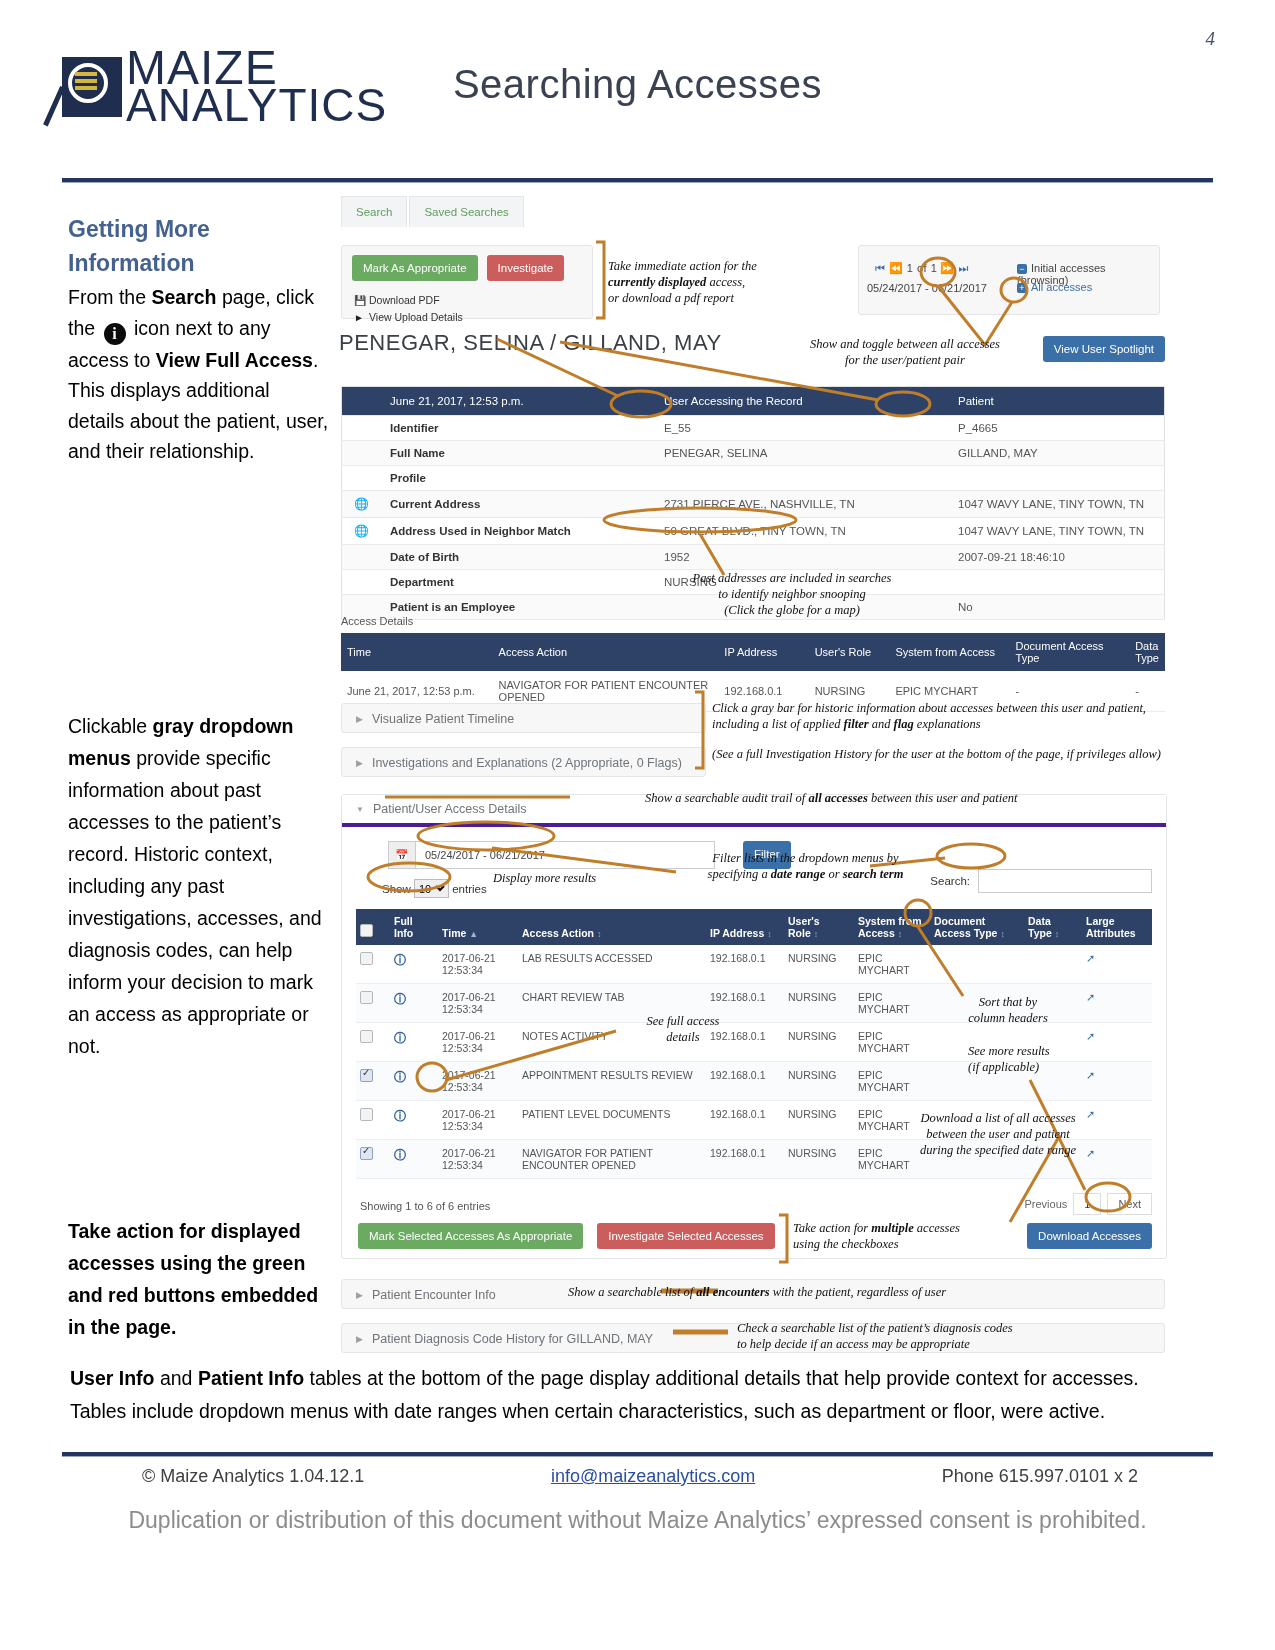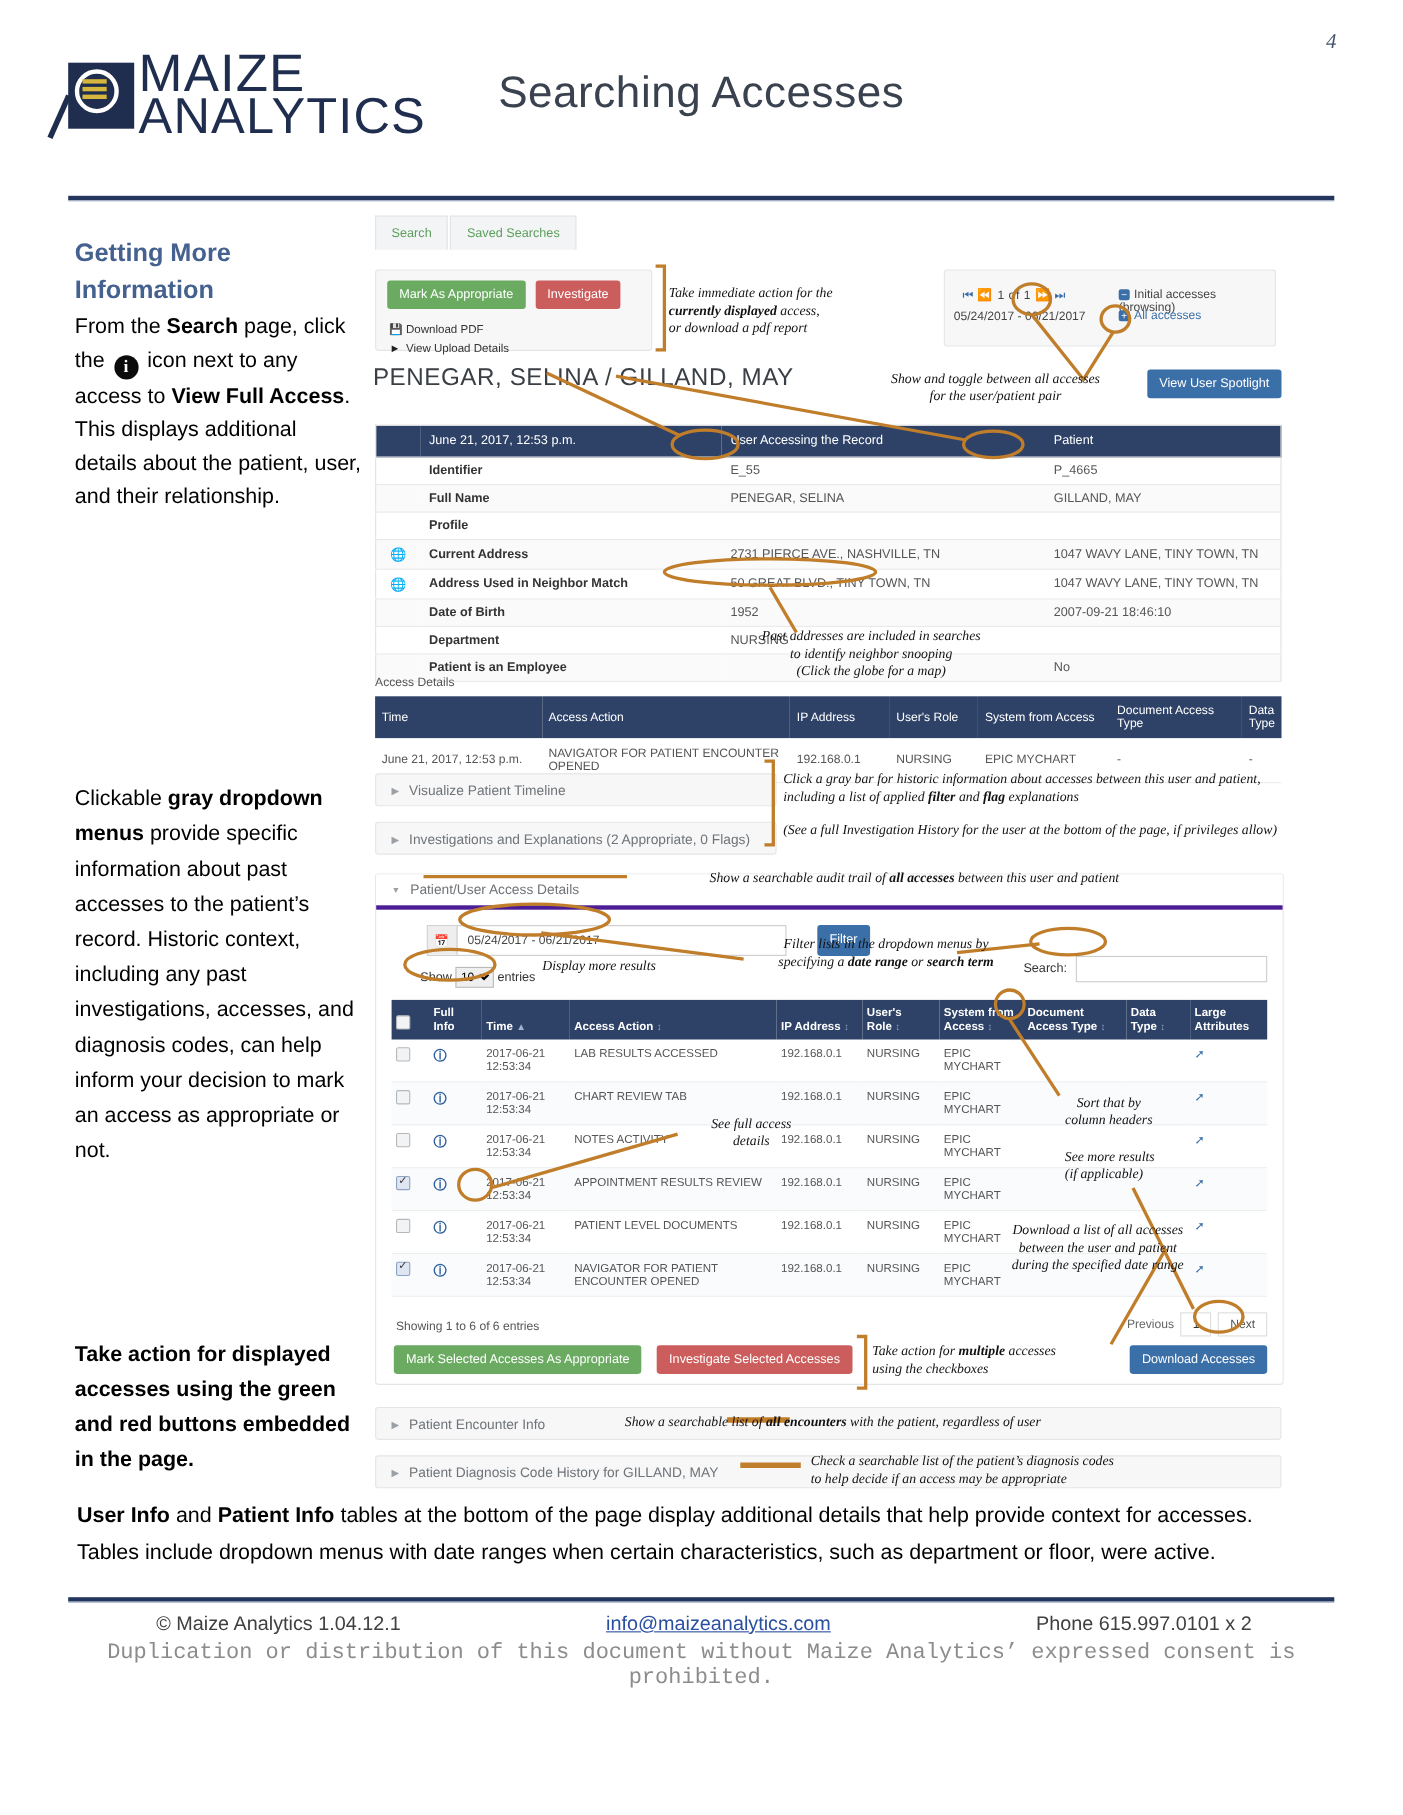--- a/index.html
+++ b/index.html
@@ -143,21 +143,21 @@
   svg.marks{position:absolute;left:0;top:0;width:1275px;height:1650px;pointer-events:none;}
 
   
   .botpara{position:absolute;left:70px;top:1362px;width:1108px;font-size:19.5px;line-height:33px;}
   .botpara b{font-weight:bold;}
   .rule-bot{position:absolute;left:62px;right:62px;top:1452px;height:4px;background:#24365e;}
   .rule-bot:after{content:"";position:absolute;left:0;right:0;top:4px;height:1px;background:#9aa6bd;}
   .footer{position:absolute;left:62px;right:62px;top:1466px;}
   .frow1{display:flex;justify-content:space-between;font-size:18px;color:#3f3f3f;padding:0 75px 0 80px;}
   .frow1 a{color:#2b4fa0;text-decoration:underline;}
-  .frow2{text-align:center;font-size:20px;color:#8c8c8c;margin-top:4px;font-family:Liberation Mono, monospace;}
+  .frow2{text-align:center;font-size:23px;color:#8c8c8c;margin-top:20px;}
 </style>
 </head>
 <body>
 
 <div class="page">
 
   <div class="page-num">4</div>
 
   <div class="logo">
     <div class="logo-mark">

